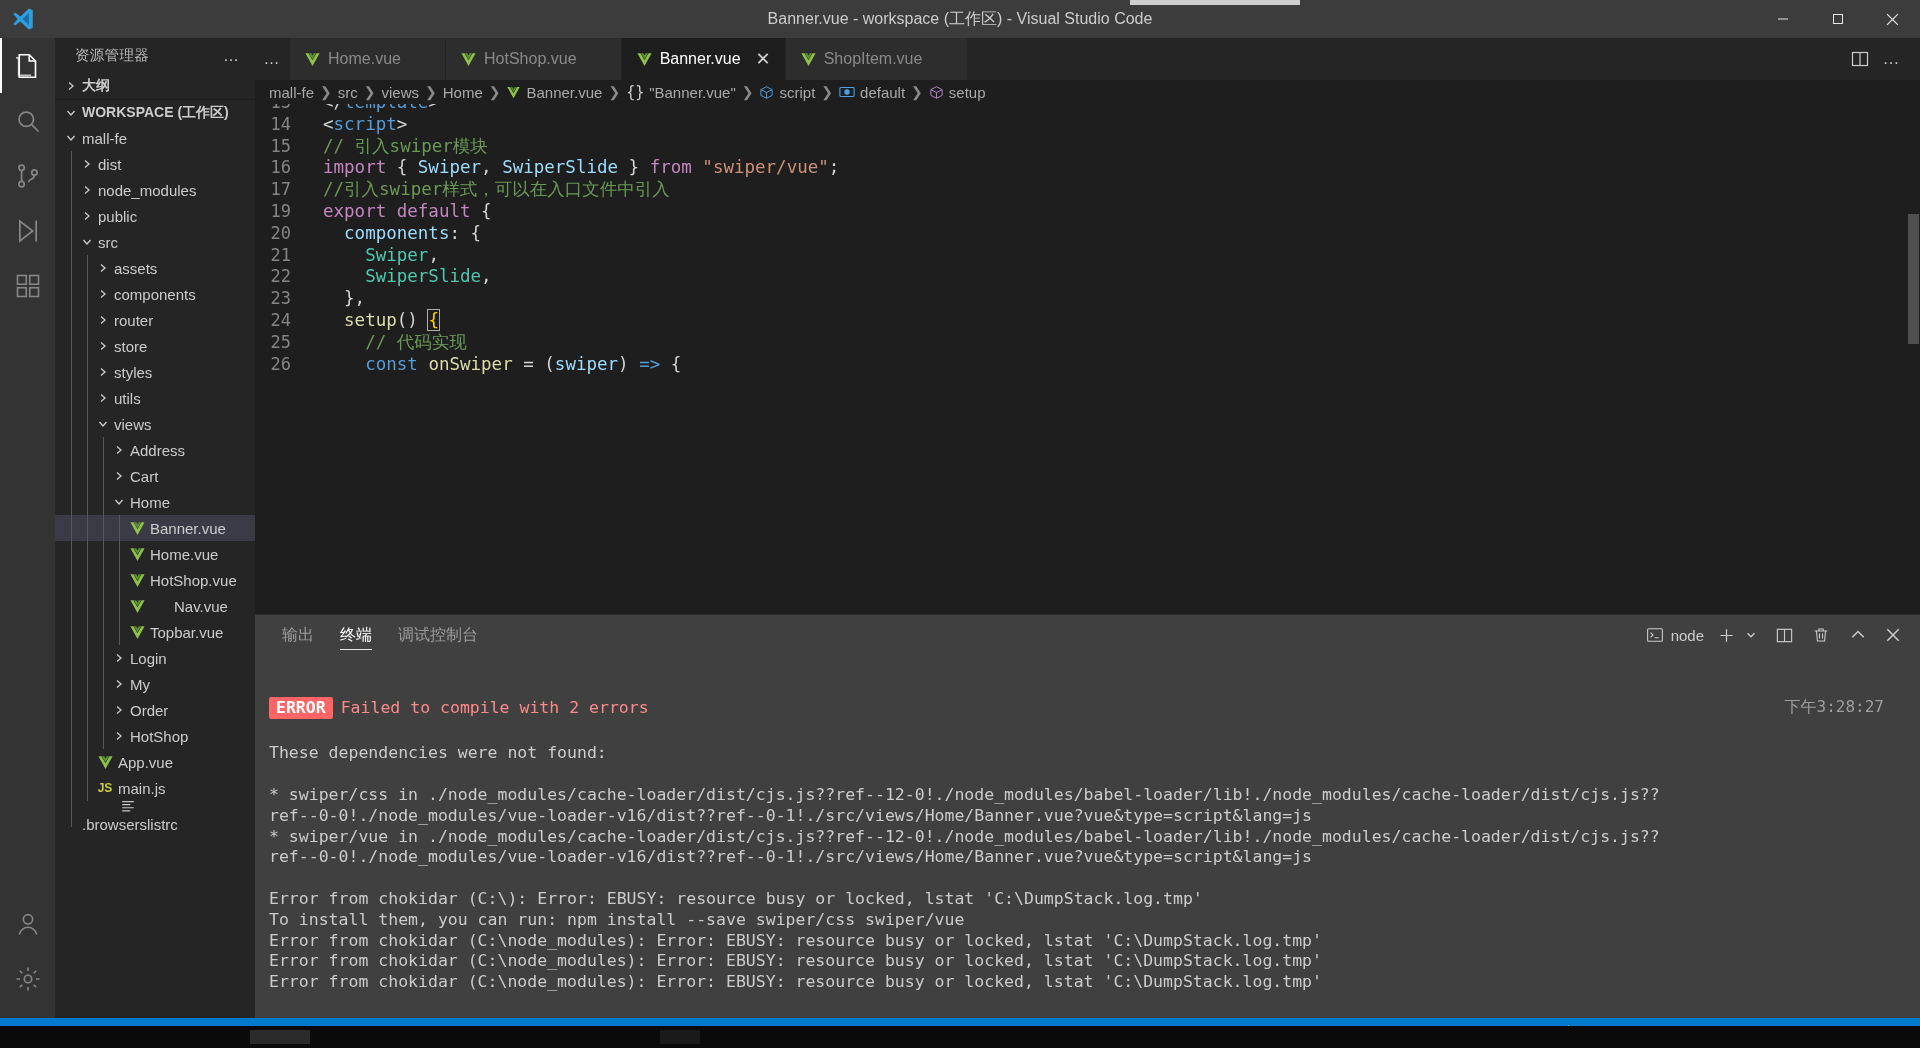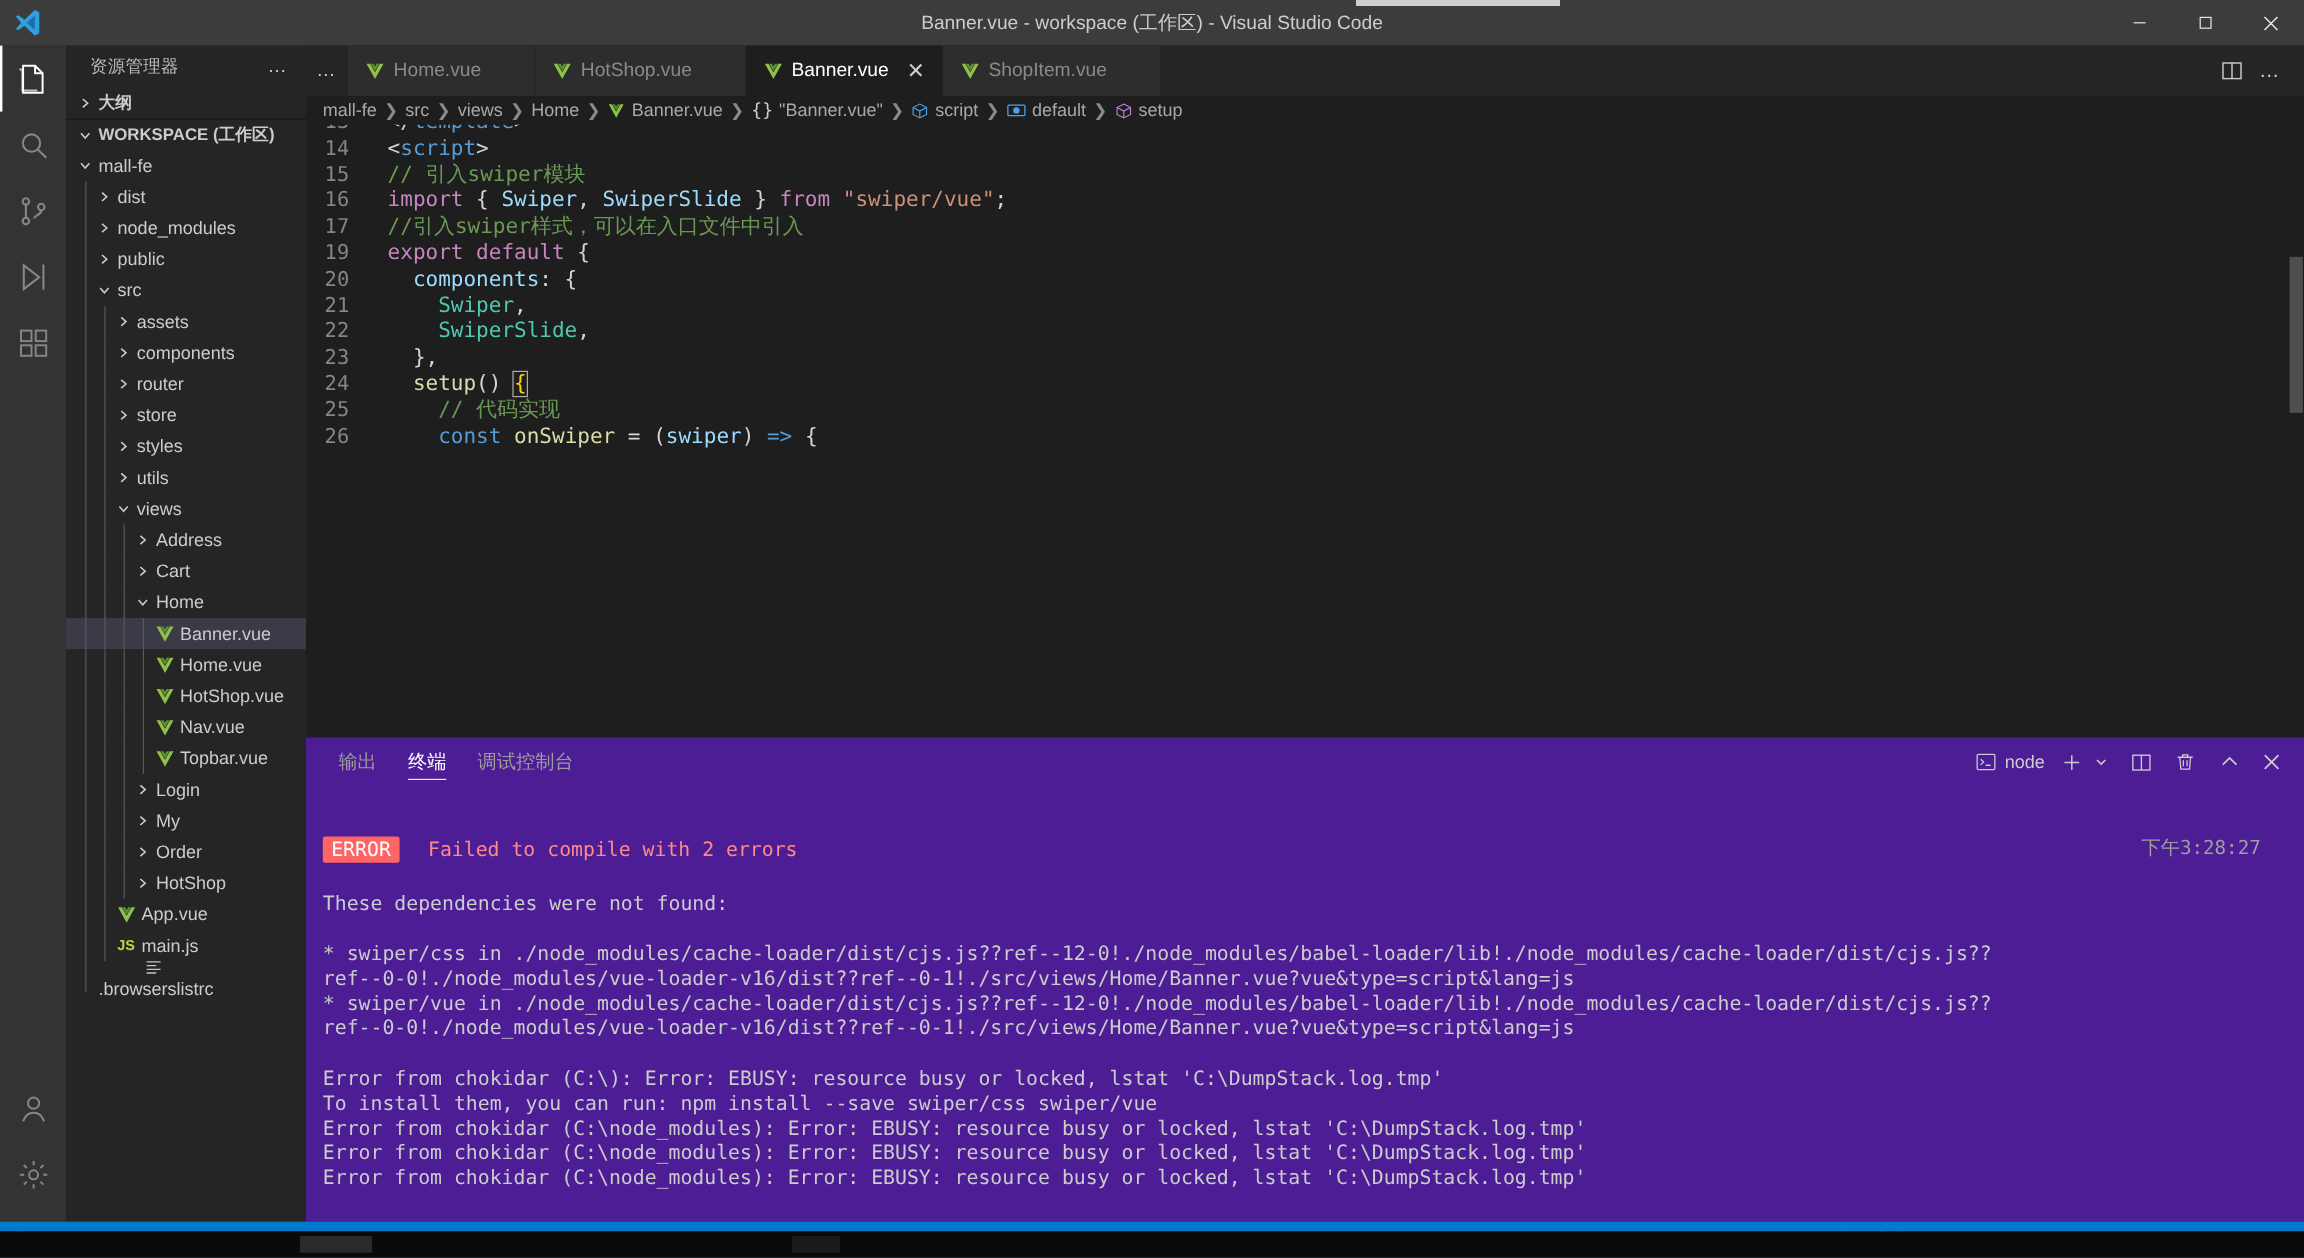--- a/index.html
+++ b/index.html
@@ -105,38 +105,38 @@
   .v  { color: #9cdcfe; }  
   .t  { color: #4ec9b0; }  
   .p  { color: #d4d4d4; }  
   .br1{ color: #ffd700; }
   .cursor-box { outline: 1px solid #aeafad; }
 
   .scroll-v { position: absolute; top: 0; right: 0; width: 14px; bottom: 0; }
   .scroll-thumb { position: absolute; right: 1px; width: 11px; background: #4f4f4f; border-radius: 0; }
 
   
-  .panel { height: 404px; flex: 0 0 404px; background: #4c1d95; display: flex; flex-direction: column; border-top: 1px solid #2b2b2b; }
+  .panel { height: 404px; flex: 0 0 404px; background: #404040; display: flex; flex-direction: column; border-top: 1px solid #2b2b2b; }
   .panel-head { height: 40px; flex: 0 0 40px; display: flex; align-items: center; padding-left: 14px; }
   .ptab { font-size: 16px; color: #9c9c9c; padding: 0 13px; position: relative; height: 40px; display: flex; align-items: center; }
   .ptab.active { color: #ffffff; }
   .ptab.active::after {
     content: ''; position: absolute; left: 13px; right: 13px; bottom: 5px; height: 1.5px; background: #e7e7e7;
   }
   .panel-actions { margin-left: auto; display: flex; align-items: center; gap: 3px; padding-right: 14px; color: #cccccc; font-size: 15px; }
   .pa { height: 28px; min-width: 26px; display: flex; align-items: center; justify-content: center; gap: 5px; padding: 0 3px; }
   .terminal {
     flex: 1 1 auto; overflow: hidden; position: relative;
     font-family: "DejaVu Sans Mono", "Liberation Mono", monospace;
     font-size: 16.5px; line-height: 20.8px; color: #cccccc; padding: 0 14px 0 14px;
   }
   .tline { white-space: pre; height: 20.8px; }
   .err-badge {
-    display: inline-block; background: #ff6565; color: #ffffff; font-weight: normal;
-    padding: 1px 7px; border-radius: 2px; margin-right: 24px;
+    display: inline-block; background: #ff6565; color: #ffffff; font-weight: bold;
+    padding: 1px 7px; border-radius: 2px; margin-right: 8px;
   }
   .err-text { color: #ff8a8a; }
   .ts { position: absolute; right: 22px; color: #9e9e9e; font-size: 16px; }
 
   
   .statusbar {
     height: 30px; flex: 0 0 30px; background: #007acc; display: flex; align-items: center;
     color: #ffffff; font-size: 15px;
   }
   .sb { display: inline-flex; align-items: center; gap: 5px; padding: 0 7px; height: 30px; white-space: nowrap; }
@@ -477,21 +477,21 @@
                 </svg>
               </span>
               <span class="lbl">HotShop.vue</span>
             </div>
           </div>
           <div class="trow">
             <div class="guide" style="left: 16px;"></div>
             <div class="guide" style="left: 32px;"></div>
             <div class="guide" style="left: 48px;"></div>
             <div class="guide" style="left: 64px;"></div>
-            <div style="display: flex; align-items: center; padding-left: 72px;">
+            <div style="display: flex; align-items: center; padding-left: 72px; gap: 24px;">
               <span class="fi">
                 <svg width="17" height="17" viewBox="0 0 24 24">
                   <path d="M2 3h4.3L12 13 17.7 3H22L12 21z" fill="#8dc149"></path>
                   <path d="M7 3h3.2L12 6.2 13.8 3H17l-5 8.6z" fill="#5f9130"></path>
                 </svg>
               </span>
               <span class="lbl">Nav.vue</span>
             </div>
           </div>
           <div class="trow">

